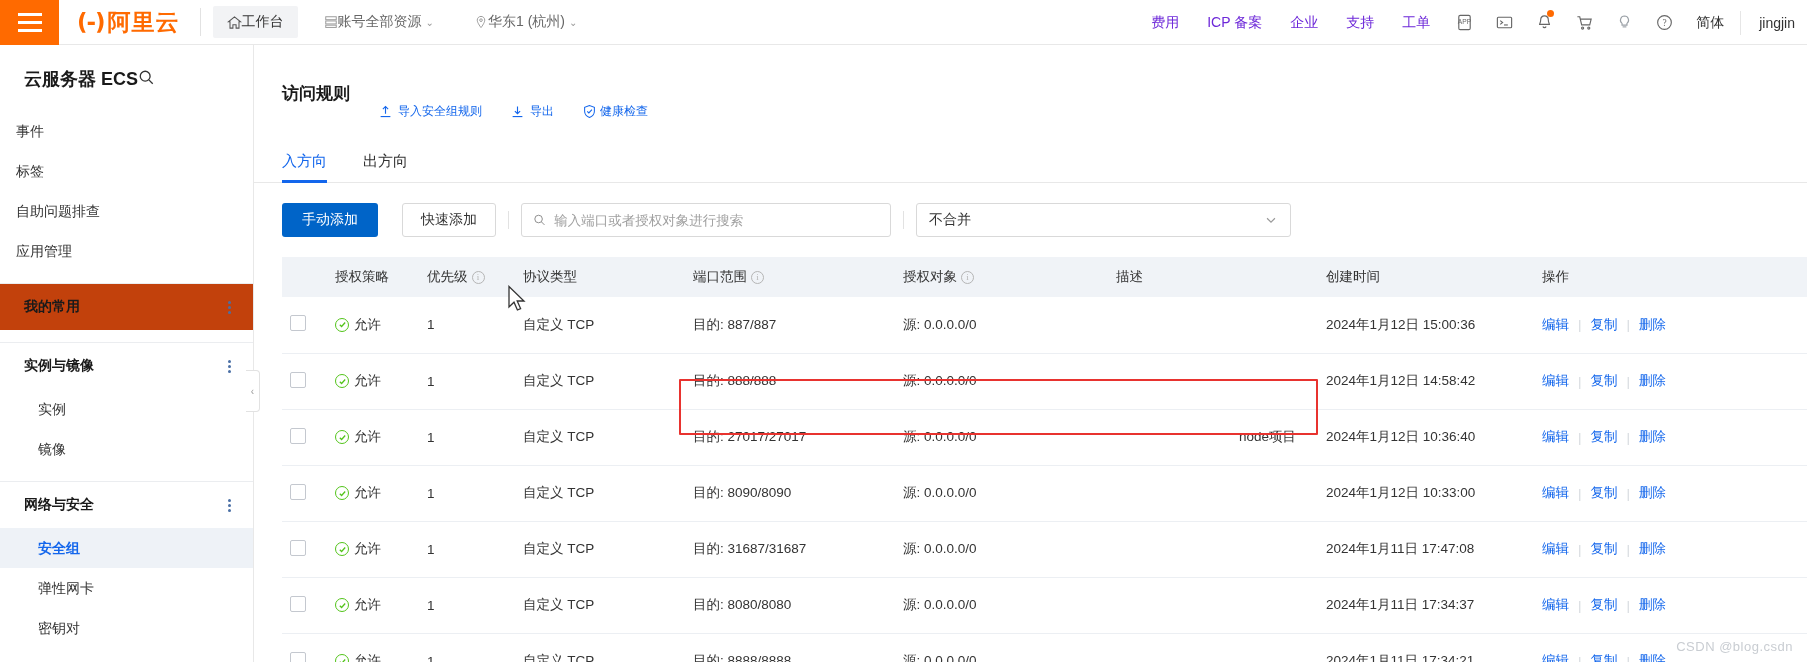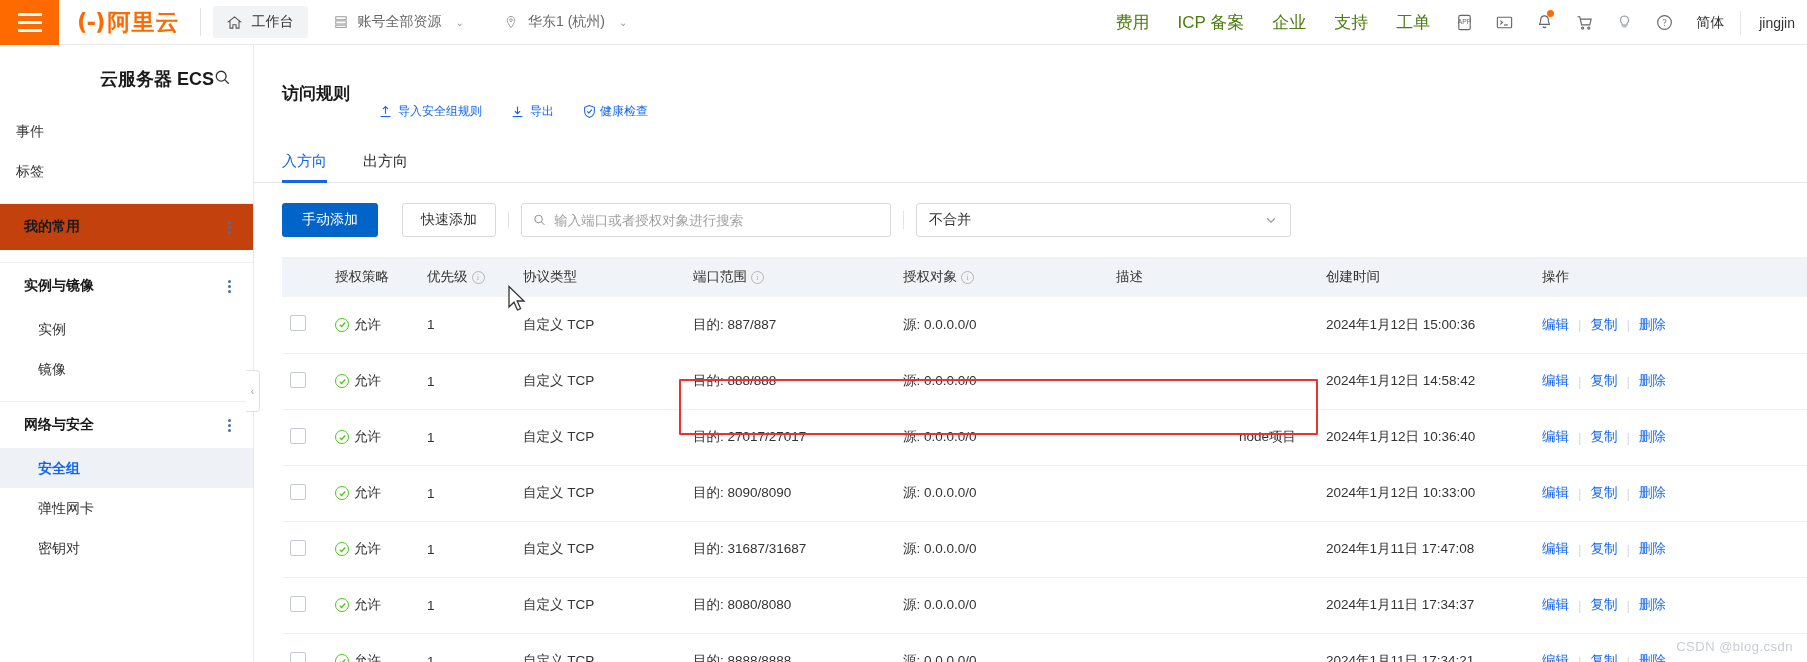--- a/index.html
+++ b/index.html
@@ -25,21 +25,21 @@
   .logo { display: flex; align-items: center; padding: 0 20px 0 18px; height: 45px; }
   .logo-mark {
     color: #ff6a00; font-size: 23px; font-weight: bold; letter-spacing: -1px;
     font-family: "DejaVu Sans", sans-serif;
   }
   .logo-text { color: #ff6a00; font-size: 23px; font-weight: bold; margin-left: 3px; letter-spacing: 1px; }
   .hdr-divider { width: 1px; height: 28px; background: #e2e2e2; }
 
   .hdr-nav { display: flex; align-items: center; height: 45px; }
   .hdr-item {
-    display: flex; align-items: center; gap: 10px; height: 32px;
+    display: flex; align-items: center; gap: 0; height: 32px;
     padding: 0 14px; margin-left: 12px; font-size: 14px; color: #333;
     cursor: pointer; border-radius: 2px;
   }
   .hdr-item.active { background: #f2f3f5; }
   .hdr-item .lbl { white-space: nowrap; }
   .hdr-item.muted .lbl { color: #666; }
   .caret { font-size: 10px; color: #999; margin-left: 4px; }
 
   .search-wrap {
     position: absolute; left: 726px; top: 6px; width: 238px; height: 32px;
@@ -48,40 +48,40 @@
   .search-wrap input {
     border: none; background: transparent; outline: none; font-size: 13px;
     color: #333; width: 100%; font-family: "Liberation Sans", sans-serif;
   }
   .search-wrap input::placeholder { color: #a8a8a8; }
 
   .hdr-right {
     position: absolute; right: 0; top: 0; height: 45px;
     display: flex; align-items: center;
   }
-  .hdr-link { font-size: 17px; color: #4d7c0f; padding: 0 14px; cursor: pointer; white-space: nowrap; }
+  .hdr-link { font-size: 14px; color: #6d28d9; padding: 0 14px; cursor: pointer; white-space: nowrap; }
   .hdr-icon {
     width: 40px; height: 45px; display: flex; align-items: center; justify-content: center;
     cursor: pointer; position: relative; color: #666;
   }
   .dot-badge {
     position: absolute; top: 10px; right: 10px; width: 7px; height: 7px;
     border-radius: 50%; background: #ff6a00;
   }
   .lang { font-size: 14px; color: #333; padding: 0 12px; cursor: pointer; }
   .user-divider { width: 1px; height: 24px; background: #e6e6e6; margin: 0 4px; }
   .username { font-size: 14px; color: #333; padding: 0 12px 0 14px; white-space: nowrap; overflow: hidden; }
 
   
   .sidebar {
     position: absolute; top: 45px; left: 0; width: 254px; height: 617px;
     background: #fff; border-right: 1px solid #e8e8e8; overflow: hidden;
   }
   .sb-title-row {
-    display: flex; align-items: center; justify-content: flex-end;
+    display: flex; align-items: center; justify-content: flex-start;
     padding: 22px 22px 20px 24px;
   }
   .sb-title { font-size: 18px; font-weight: bold; color: #1a1a1a; }
   .sb-search-icon { color: #333; cursor: pointer; }
   .sb-link {
     padding: 9px 16px; font-size: 14px; color: #333; cursor: pointer; line-height: 22px;
   }
   .sb-sep { height: 1px; background: #ebedf0; margin: 12px 0 0 0; }
   .sb-group {
     display: flex; align-items: center; justify-content: space-between;
@@ -289,20 +289,22 @@
     <span class="sb-search-icon">
       <svg width="17" height="17" viewBox="0 0 18 18">
         <circle cx="7.6" cy="7.6" r="5.2" fill="none" stroke="#333" stroke-width="1.4"></circle>
         <line x1="11.5" y1="11.5" x2="15.6" y2="15.6" stroke="#333" stroke-width="1.4"></line>
       </svg>
     </span>
   </div>
 
   <div class="sb-link">事件</div>
   <div class="sb-link">标签</div>
+  <div class="sb-link">自助问题排查</div>
+  <div class="sb-link">应用管理</div>
 
   <div class="sb-sep"></div>
   <div class="sb-group hl">
     <span>我的常用</span>
     <span class="sb-dots">
         <i></i>
         <i></i>
         <i></i>
       </span>
   </div>

